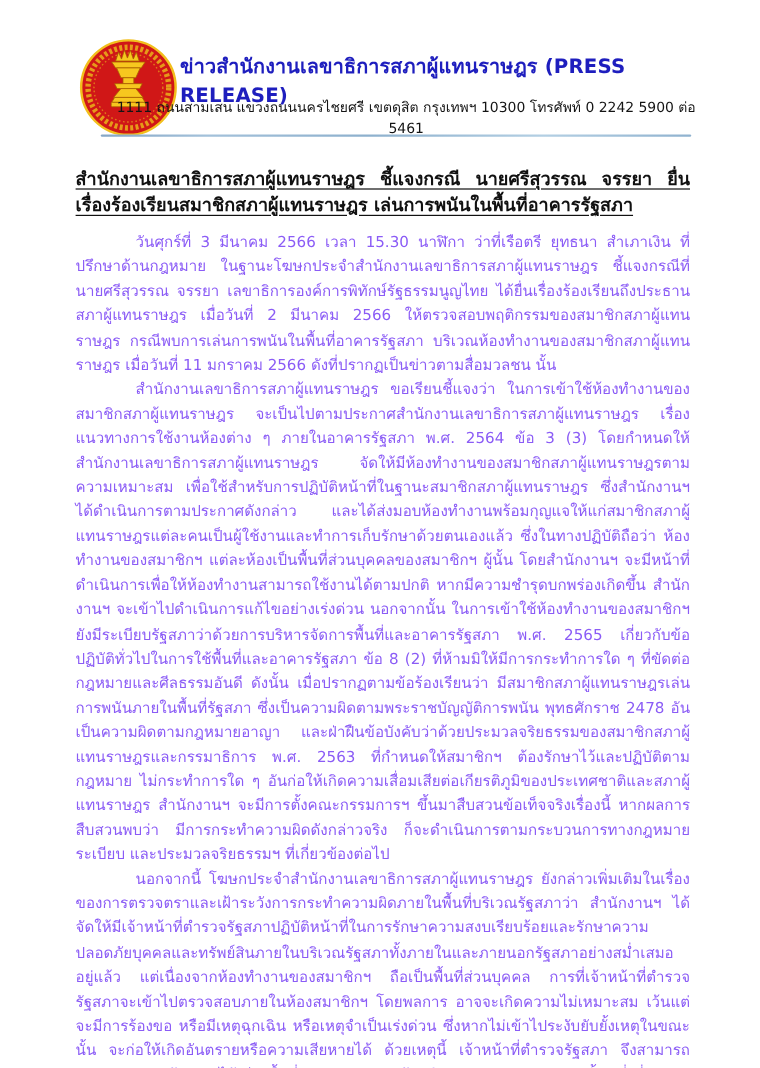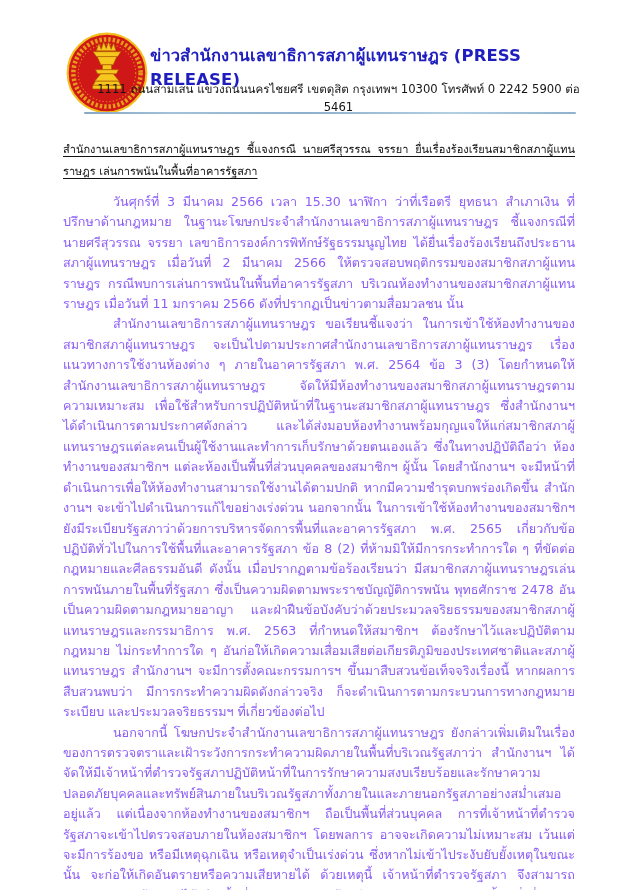--- a/index.html
+++ b/index.html
@@ -54,22 +54,22 @@
     border-radius: 2px;
     background: linear-gradient(90deg, #86a7c6 0%, #a3c1da 18%, #8db0cd 45%, #b3cfe3 75%, #8fb2cf 100%);
   }
   .content {
     position: absolute;
     left: 63px;
     top: 139px;
     width: 512px;
   }
   .headline {
-    font-size: 11px;
-    font-weight: normal;
+    font-size: 15px;
+    font-weight: bold;
     line-height: 21.5px;
     margin: 0 0 10px 0;
     text-align: justify;
     text-decoration: underline;
     text-underline-offset: 3px;
     color: #111111;
   }
   .para {
     font-size: 12.6px;
     line-height: 20.4px;

